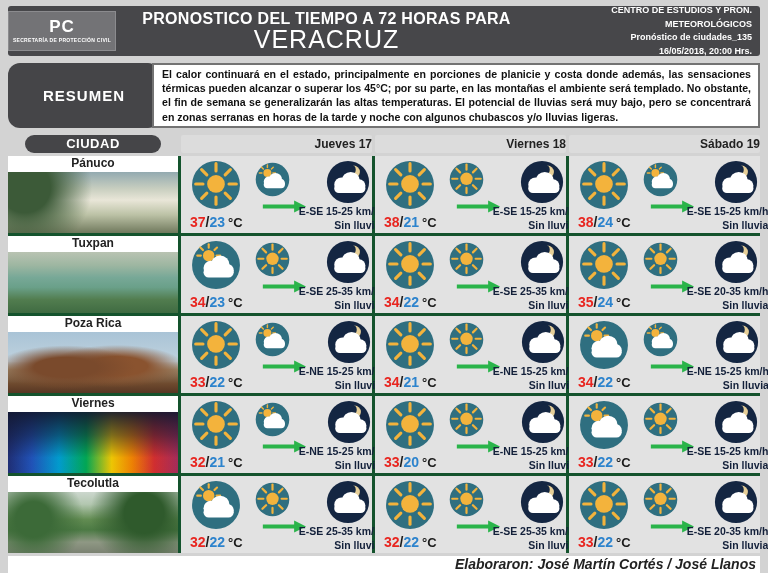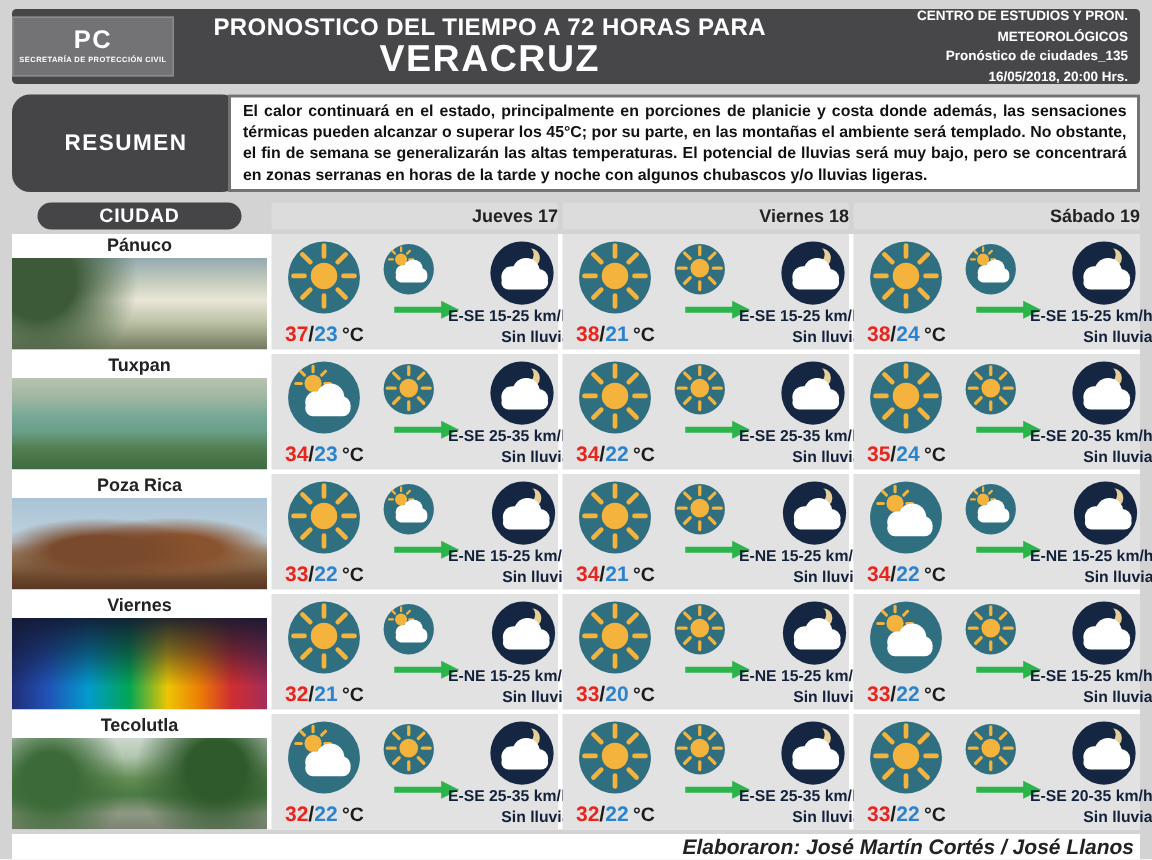--- a/index.html
+++ b/index.html
@@ -8,39 +8,39 @@
   .page { width:768px; height:573px; background:#d3d3d3; padding:6px 8px 0 8px; overflow:hidden; }
 
   
   .topbar { height:50px; background:#47474a; border-radius:3px; display:flex; align-items:center; }
   .logo { width:108px; height:40px; background:#737376; border:1px solid #8b8b8e;
           display:flex; flex-direction:column; align-items:center; justify-content:center; color:#fff; }
   .logo-abbr { font-size:17px; font-weight:bold; letter-spacing:1px; line-height:1; }
   .logo-sub { font-size:5px; font-weight:bold; text-align:center; line-height:1.3; margin-top:2px; letter-spacing:0.3px; }
   .title-block { flex:1; text-align:center; color:#fff; }
   .title1 { font-size:16px; font-weight:bold; letter-spacing:0.3px; line-height:1.05; }
-  .title2 { font-size:25px; font-weight:bold; letter-spacing:1px; line-height:0.95; }
+  .title2 { font-size:25px; font-weight:normal; letter-spacing:1px; line-height:0.95; }
   .meta-block { width:215px; margin-right:8px; text-align:right; color:#fff; font-size:9px; font-weight:bold; line-height:1.5; }
 
   
   .resumen { display:flex; margin-top:7px; height:65px; }
   .resumen-label { width:152px; background:#454548; border-radius:12px; color:#fff; font-size:15px; font-weight:bold;
                    letter-spacing:1px; display:flex; align-items:center; justify-content:center; }
   .resumen-text { flex:1; margin-left:-8px; background:#fff; border:2px solid #737373; padding:2px 7px 2px 8px;
                   font-size:10.6px; font-weight:bold; line-height:14.2px; text-align:justify; color:#111; overflow:hidden; }
 
   
   .thead { display:grid; grid-template-columns:170px 191px 191px 191px; column-gap:3px; margin-top:7px; }
   .ciudad-box { width:136px; height:18px; margin:0 auto; background:#454548; border-radius:9px; color:#fff;
                 font-size:13px; font-weight:bold; letter-spacing:0.5px; text-align:center; line-height:18px; }
   .day-h { height:18px; background:#dcdcdc; border-radius:2px; font-size:12px; font-weight:bold; color:#222;
            text-align:right; line-height:18px; }
 
   .rows { display:grid; grid-template-columns:170px 191px 191px 191px; grid-auto-rows:77px; gap:3px;
-          margin-top:3px; background:#ffffff; }
+          margin-top:3px; background:#14532d; }
 
   
   .city-cell { position:relative; background:#fff; overflow:hidden; }
   .city-name { height:16px; background:#fff; border-radius:8px 8px 0 0; font-size:12px; font-weight:bold;
                color:#222; text-align:center; line-height:15px; }
   .city-photo { position:absolute; left:0; right:0; top:16px; bottom:0; }
   .photo-0 { background: radial-gradient(circle at 10% 25%, #3c5a38 0 16%, rgba(60,90,56,0) 42%),
              linear-gradient(180deg,#93aab0 0%,#c9cfc0 28%,#e9e6d8 46%,#bcc2a6 70%,#70795d 100%); }
   .photo-1 { background: linear-gradient(180deg,#b9c3b2 0%,#9db6a1 22%,#77a897 42%,#6aa089 58%,#527d4f 78%,#3f6b42 100%); }
   .photo-2 { background: radial-gradient(ellipse at 34% 58%, #7a4a2c 0 20%, rgba(122,74,44,0) 44%),

